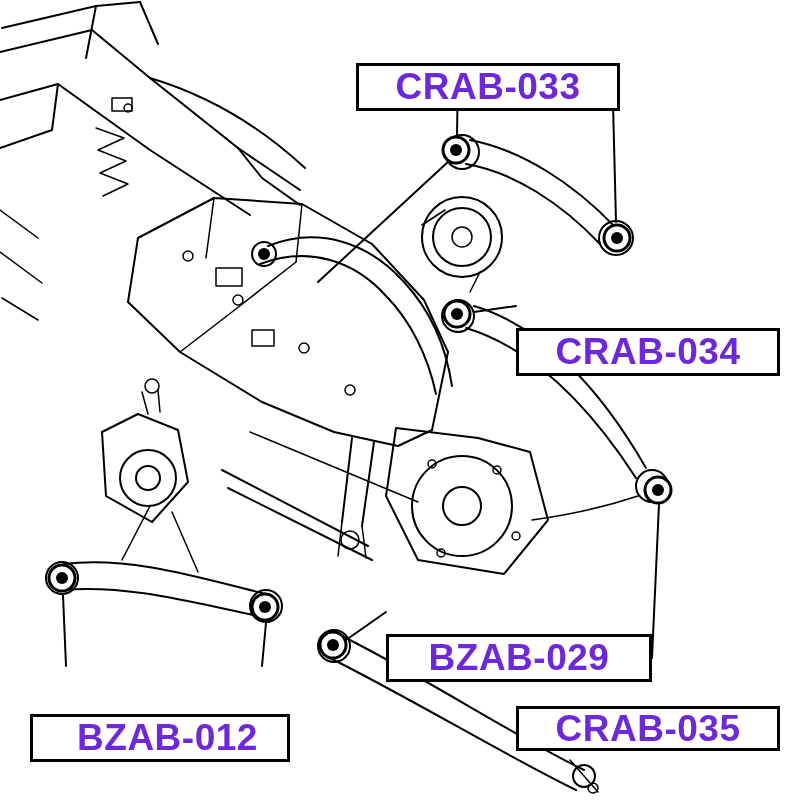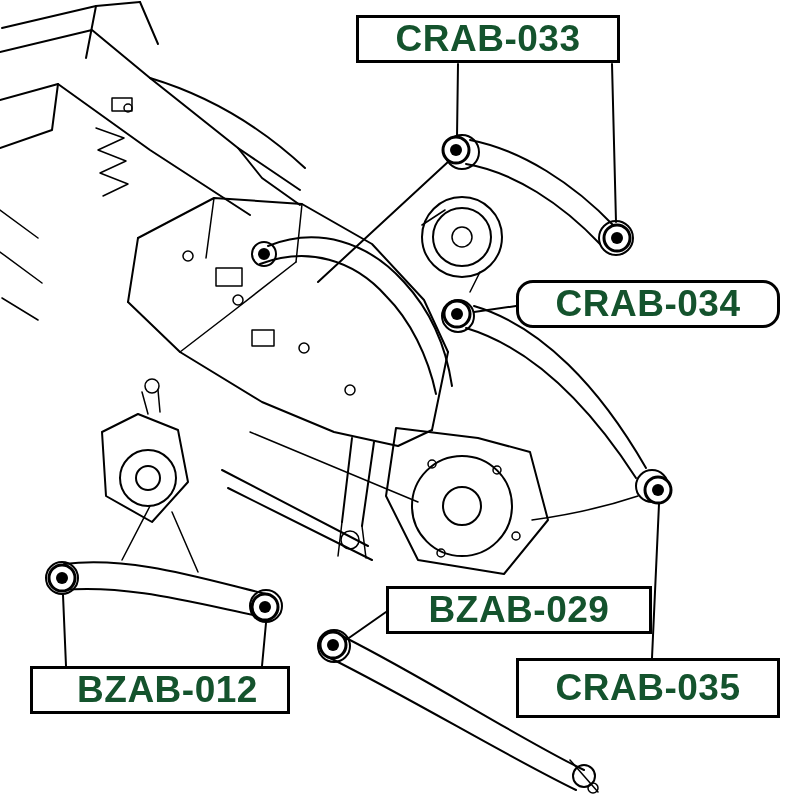--- a/index.html
+++ b/index.html
@@ -20,30 +20,31 @@
     left: 0;
     top: 0;
   }
   .part-label {
     position: absolute;
     display: flex;
     align-items: center;
     justify-content: center;
     border: 3px solid #000000;
     background: #ffffff;
-    color: #14532d;
+    color: #6d28d9;
     font-weight: bold;
     font-size: 37px;
     letter-spacing: 0.5px;
     box-sizing: border-box;
     white-space: nowrap;
+    margin-top: 48px;
   }
   .lbl-crab033 { left: 356px; top: 15px;  width: 264px; height: 48px; }
-  .lbl-crab034 { left: 516px; top: 280px; width: 264px; height: 48px; border-radius: 17px; }
-  .lbl-crab035 { left: 516px; top: 658px; width: 264px; height: 60px; }
+  .lbl-crab034 { left: 516px; top: 280px; width: 264px; height: 48px; }
+  .lbl-crab035 { left: 516px; top: 658px; width: 264px; height: 45px; }
   .lbl-bzab029 { left: 386px; top: 586px; width: 266px; height: 48px; text-align: center; }
   .lbl-bzab012 { left: 30px;  top: 666px; width: 260px; height: 48px; padding-left: 15px; }
 </style>
 </head>
 <body>
 
 <div class="stage">
 
   <svg class="art" width="800" height="800" viewBox="0 0 800 800" fill="none" stroke="#000000" stroke-width="2" stroke-linecap="round" stroke-linejoin="round">
 

